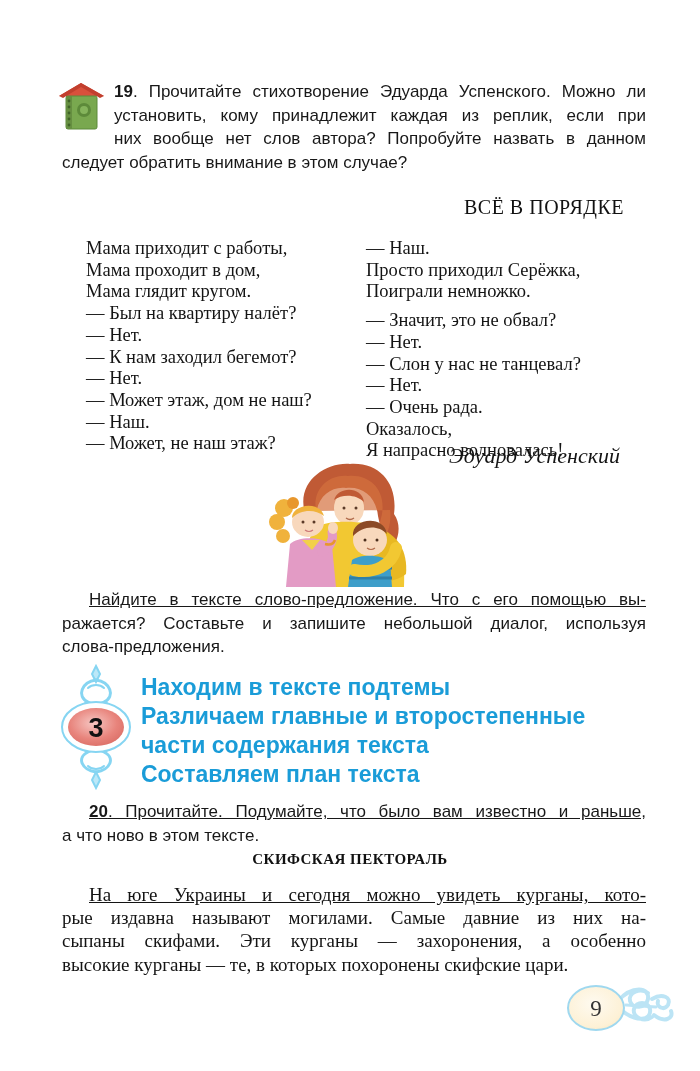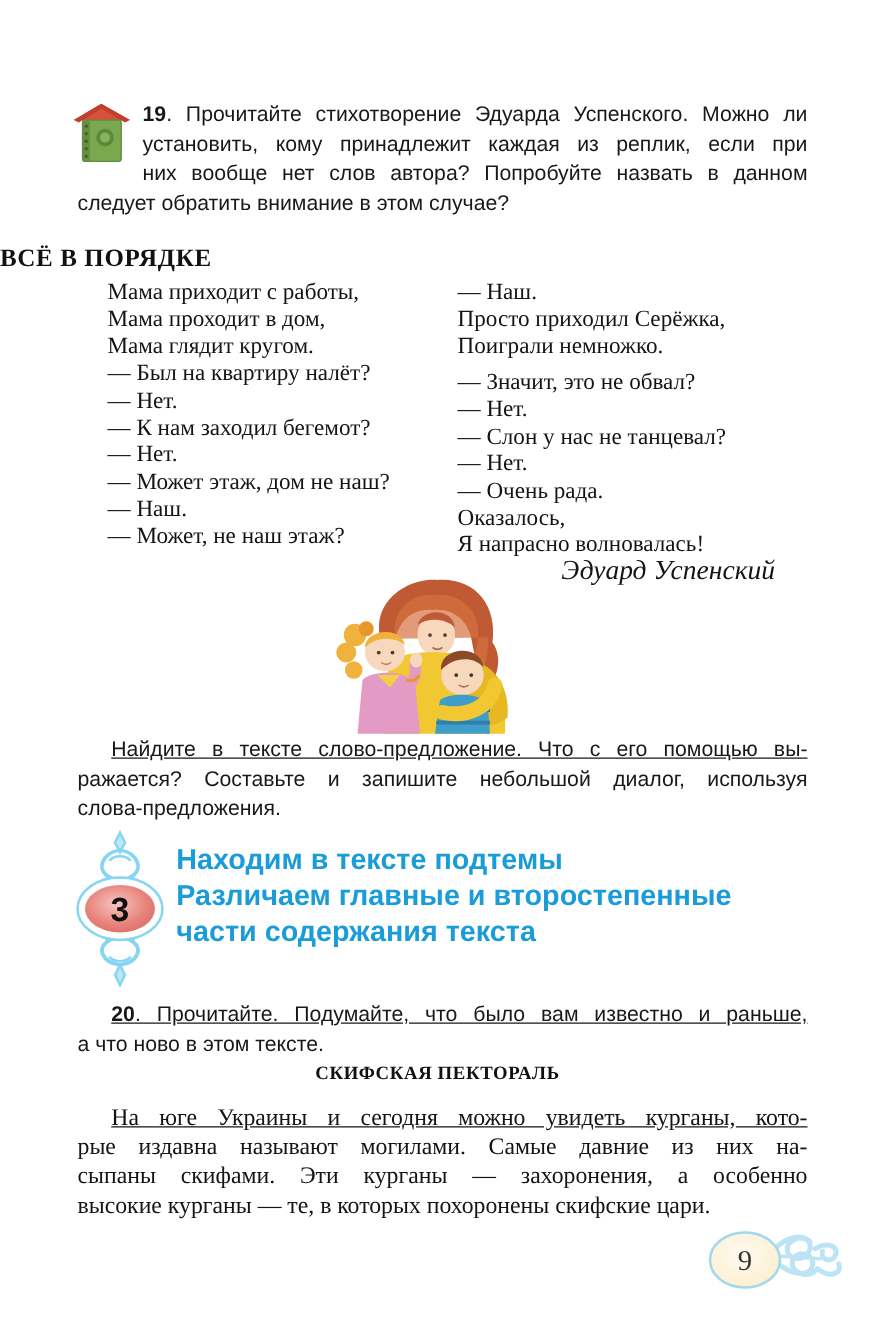--- a/index.html
+++ b/index.html
@@ -11,22 +11,22 @@
   
   .sans{font-family:"Liberation Sans",sans-serif;font-size:17px;line-height:23.5px;color:#181818;}
   .jl{text-align:justify;text-align-last:justify;}
   .numb{font-weight:bold;}
   #ex19{left:62px;top:80px;width:584px;}
   #ex19 .ex-icon{float:left;width:47px;height:49px;margin:2px 9px 0 -4px;}
   #task{left:62px;top:588px;width:584px;}
   #task .ind, .ind{padding-left:27px;text-decoration:underline;}
   #ex20{left:62px;top:800px;width:584px;}
   
-  #poem-title{left:0;top:196px;width:624px;text-align:left;font-weight:bold;font-size:20px;letter-spacing:.5px;color:#111;}
-  .poem-col{font-size:18.5px;line-height:21.7px;color:#141414;white-space:nowrap;}
+  #poem-title{left:0;top:196px;width:624px;text-align:right;font-weight:normal;font-size:20px;letter-spacing:.5px;color:#111;}
+  .poem-col{font-size:18.5px;line-height:21.7px;color:#141414;white-space:nowrap;margin-top:14px;}
   #poem-left{left:86px;top:224px;width:270px;}
   #poem-right{left:366px;top:224px;width:270px;}
   .pgap{height:7px;}
   #poem-author{left:340px;top:443px;width:280px;text-align:right;font-style:italic;font-size:22px;color:#141414;}
   
   #section-ornament{left:58px;top:664px;width:76px;height:126px;}
   #section-title{left:141px;top:673px;width:490px;font-family:"Liberation Sans",sans-serif;
     font-weight:bold;font-size:23px;line-height:29px;color:#1a9cd8;}
   
   #skif-title{left:0;top:851px;width:700px;text-align:center;font-weight:bold;font-size:15px;letter-spacing:.5px;color:#111;}
@@ -165,20 +165,21 @@
     </defs>
     <ellipse cx="38" cy="63" rx="34" ry="25" fill="#ffffff" stroke="#86d5f2" stroke-width="2"></ellipse>
     <ellipse cx="38" cy="63" rx="28" ry="19" fill="url(#pinkg)"></ellipse>
     <text x="38" y="73" text-anchor="middle" font-family="Liberation Sans, sans-serif" font-size="27" font-weight="bold" fill="#111">3</text>
   </svg>
 </div>
 <div id="section-title" class="abs">
   <div>Находим в тексте подтемы</div>
   <div>Различаем главные и второстепенные</div>
   <div>части содержания текста</div>
+  <div>Составляем план текста</div>
 </div>
 
 <div id="ex20" class="abs sans">
   <div class="line jl ind"><span class="numb">20</span><span>. Прочитайте. Подумайте, что было вам известно и раньше,</span></div>
   <div class="line">а что ново в этом тексте.</div>
 </div>
 
 <div id="skif-title" class="abs">СКИФСКАЯ ПЕКТОРАЛЬ</div>
 <div id="skif-par" class="abs">
   <div class="jl ind">На юге Украины и сегодня можно увидеть курганы, кото-</div>

